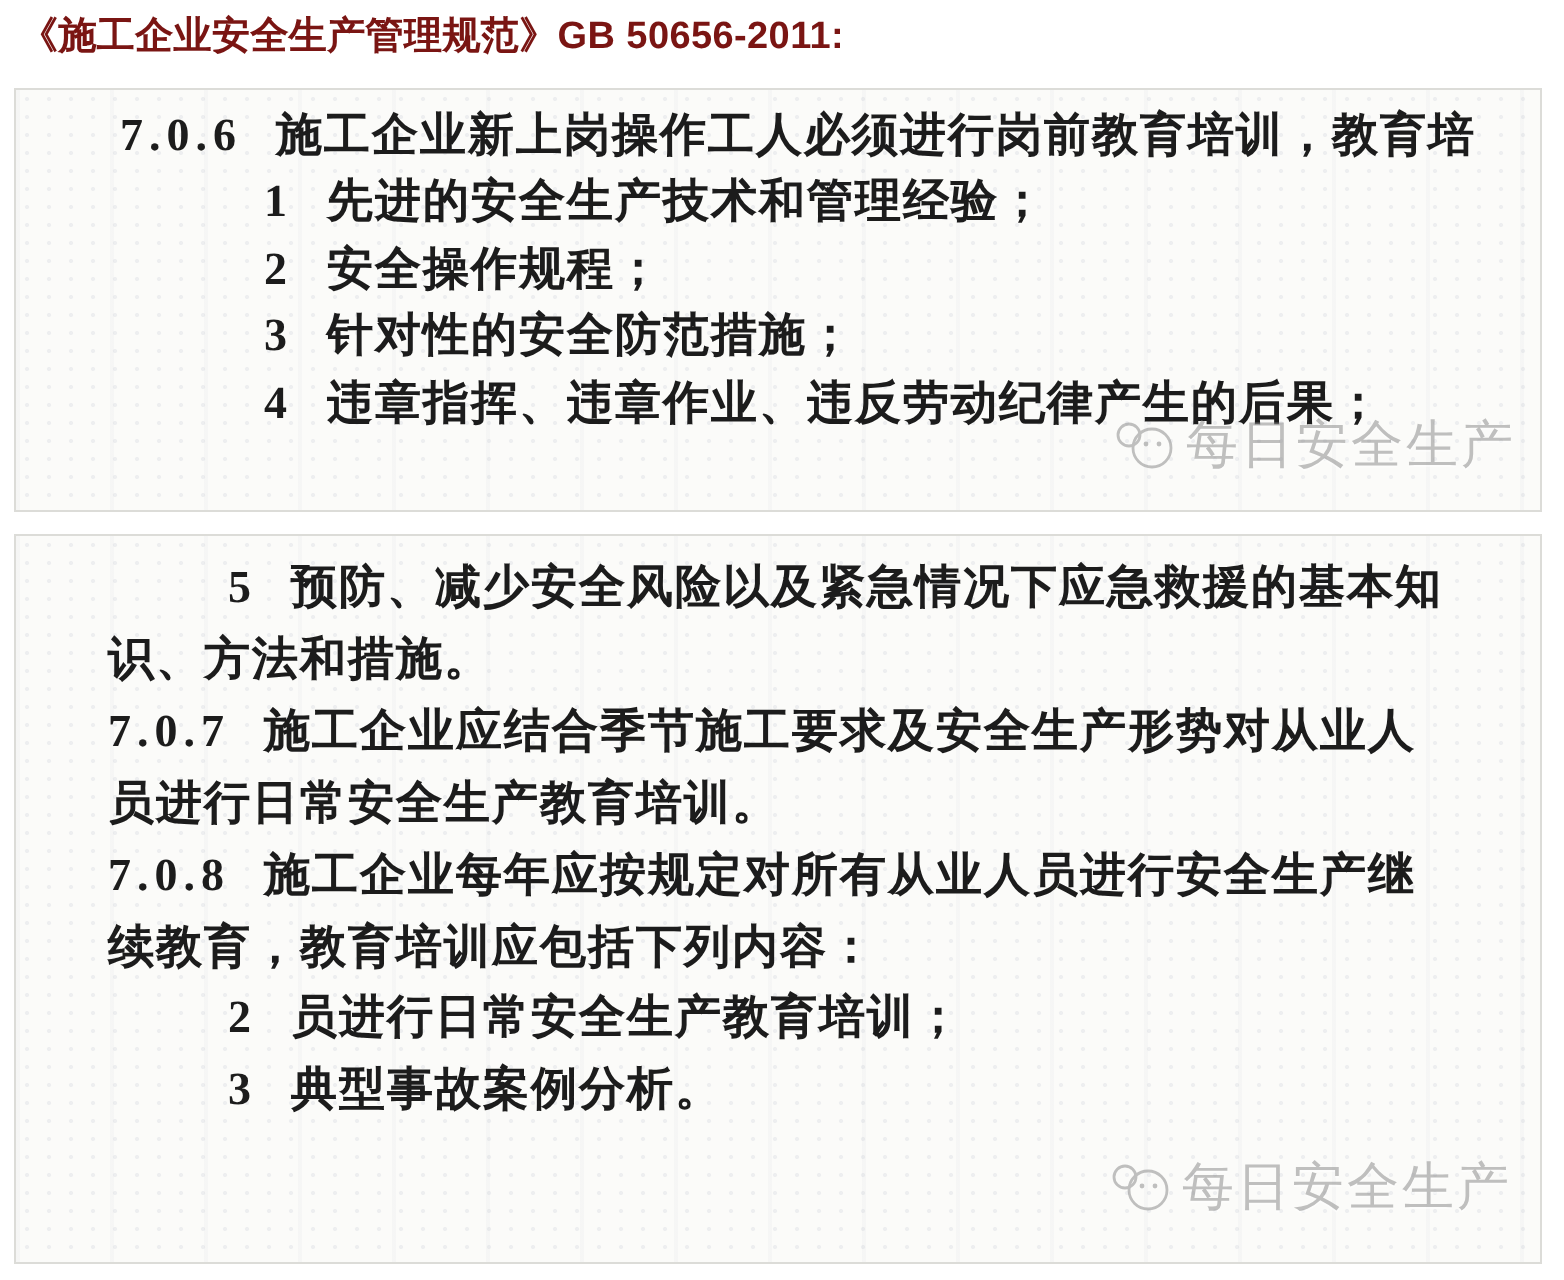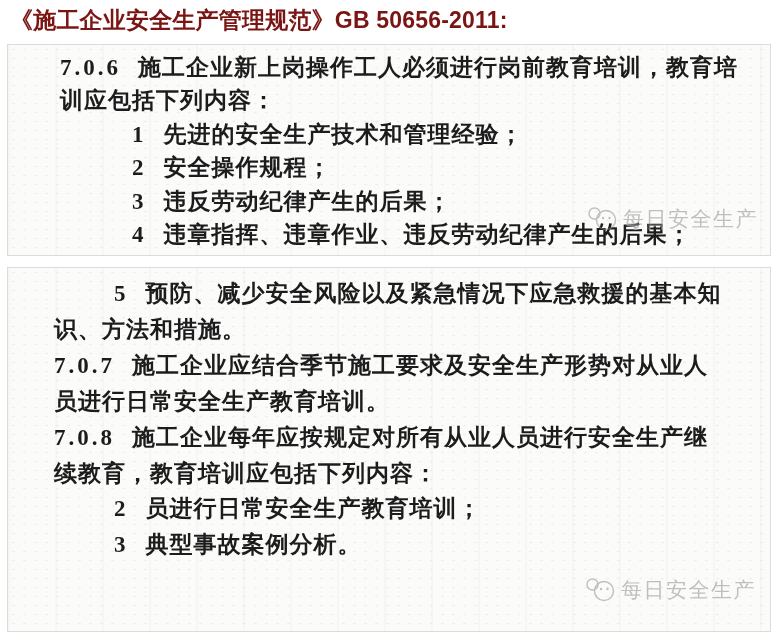--- a/index.html
+++ b/index.html
@@ -7,21 +7,21 @@
   body {
     position: relative;
     background: #ffffff;
     overflow: hidden;
     font-family: "Liberation Serif", serif;
   }
   .page-title {
     position: absolute;
     left: 10px; top: 5px;
     font-family: "Liberation Sans", sans-serif;
-    font-size: 23px;
+    font-size: 19px;
     font-weight: 700;
     color: #7a1513;
     letter-spacing: 0.2px;
     white-space: nowrap;
   }
   .scan {
     position: absolute;
     left: 7px;
     width: 764px;
     border: 1px solid #dcdcd8;
@@ -47,40 +47,39 @@
   .cnum { letter-spacing: 3px; margin-right: 17px; }
   .watermark {
     position: absolute;
     display: flex;
     align-items: center;
     gap: 6px;
     color: #8f8f8f;
     opacity: 0.55;
     font-family: "Liberation Sans", sans-serif;
     font-weight: 400;
-    font-size: 21px;
+    font-size: 26px;
     letter-spacing: 1.5px;
     text-shadow: 0 1px 0 #ffffff;
     white-space: nowrap;
   }
   #scan-1 .watermark { right: 12px; top: 160px; }
   #scan-2 .watermark { right: 14px; top: 308px; }
   .wm-logo { flex: 0 0 auto; }
 </style>
 </head>
 <body>
 
 <h1 class="page-title">《施工企业安全生产管理规范》GB 50656-2011:</h1>
 
 <section class="scan" id="scan-1">
   <div class="line clause"><span class="num cnum">7.0.6</span><span>施工企业新上岗操作工人必须进行岗前教育培训，教育培</span></div>
-  <div class="line cont"><span>训应包括下列内容：</span></div>
   <div class="line item"><span class="num">1</span><span>先进的安全生产技术和管理经验；</span></div>
   <div class="line item"><span class="num">2</span><span>安全操作规程；</span></div>
-  <div class="line item"><span class="num">3</span><span>违反劳动纪律产生的后果；</span></div>
+  <div class="line item"><span class="num">3</span><span>针对性的安全防范措施；</span></div>
   <div class="line item"><span class="num">4</span><span>违章指挥、违章作业、违反劳动纪律产生的后果；</span></div>
   <div class="watermark">
     <svg class="wm-logo" width="30" height="28" viewBox="0 0 30 28" fill="none" stroke="currentColor" stroke-width="1.4">
       <circle cx="19" cy="15" r="9.5"></circle>
       <circle cx="7.5" cy="8.5" r="5.5"></circle>
       <circle cx="16" cy="13" r="1.2" fill="currentColor" stroke="none"></circle>
       <circle cx="22.5" cy="13" r="1.2" fill="currentColor" stroke="none"></circle>
     </svg>
     <span>每日安全生产</span>
   </div>

